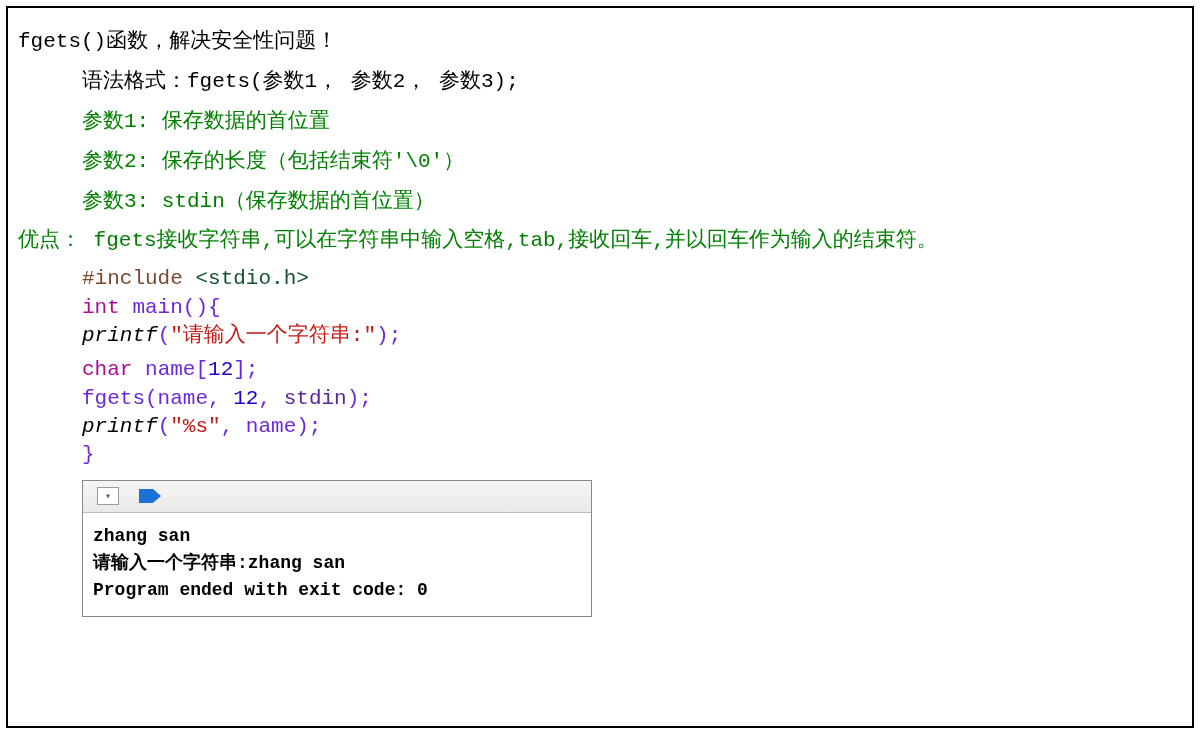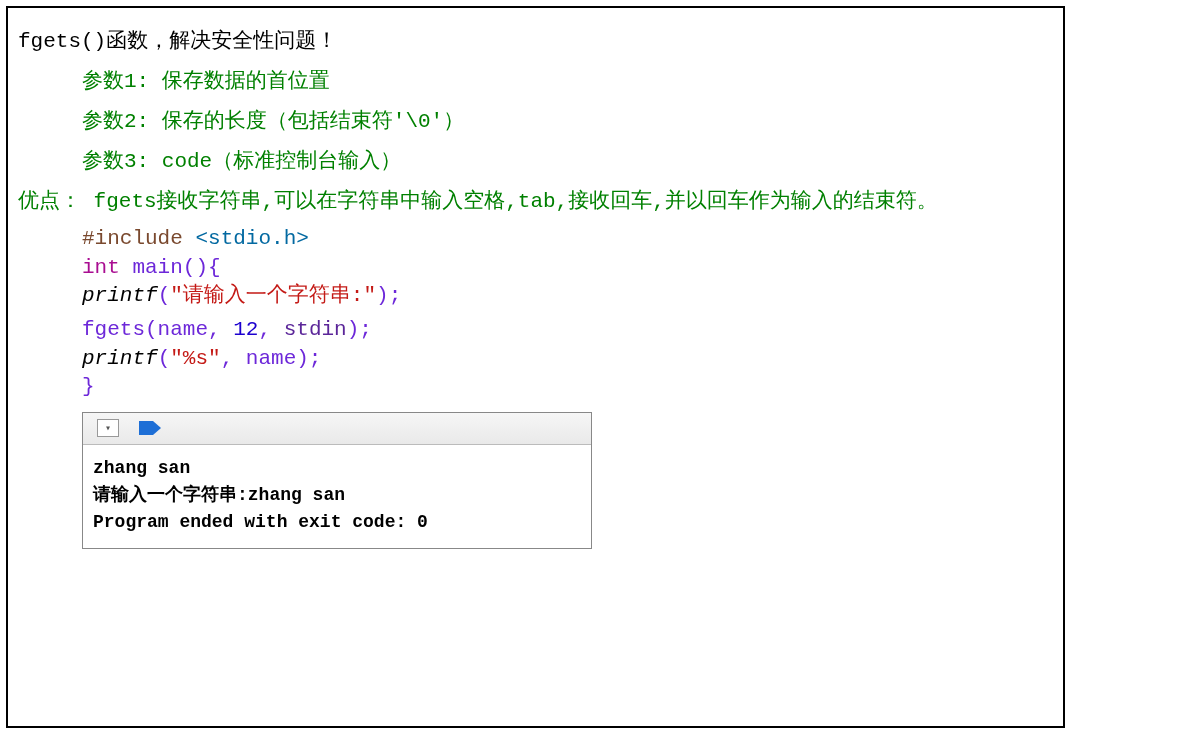--- a/index.html
+++ b/index.html
@@ -1,31 +1,31 @@
 <!DOCTYPE html>
 <html><head>
 <meta charset="utf-8">
 <style>
   * { box-sizing: border-box; margin: 0; padding: 0; }
   body { background: #fff; font-family: "Menlo", "Consolas", "Courier New", monospace; }
   .container {
     border: 2px solid #000;
     margin: 6px;
     padding: 14px 10px 14px 10px;
-    width: 1059px;
+    width: 1188px;
     height: 722px;
     background: #fff;
   }
   .line { font-size: 21px; line-height: 1.9; white-space: pre; }
   .indent1 { padding-left: 64px; }
   .indent0 { padding-left: 0; }
   .green { color: #008000; }
   .code-block { padding-left: 64px; margin-top: 4px; font-size: 21px; line-height: 1.35; }
   .tok-pre { color: #7a492e; }
-  .tok-inc { color: #0369a1; }
+  .tok-inc { color: #14532d; }
   .tok-kw { color: #a90d91; }
   .tok-fn { color: #000; font-style: italic; }
   .tok-str { color: #c41a16; }
   .tok-num { color: #1c00cf; }
   .tok-id { color: #6d28d9; }
   .tok-builtin { color: #5b2699; text-align: center; }
   .console-wrap {
     margin-left: 64px;
     margin-top: 10px;
     width: 510px;
@@ -59,32 +59,34 @@
     color: #000;
   }
 </style>
 </head>
 <body>
 
 <div class="container">
 
   <div class="line indent0">fgets()函数，解决安全性问题！</div>
 
+  <div class="line indent1">语法格式：fgets(参数1， 参数2， 参数3);</div>
 
   <div class="line indent1 green">参数1: 保存数据的首位置</div>
   <div class="line indent1 green">参数2: 保存的长度（包括结束符'\0'）</div>
-  <div class="line indent1 green">参数3: code（标准控制台输入）</div>
+  <div class="line indent1 green">参数3: stdin（保存数据的首位置）</div>
 
   <div class="line indent0 green">优点： fgets接收字符串,可以在字符串中输入空格,tab,接收回车,并以回车作为输入的结束符。</div>
 
   <div class="code-block">
     <div><span class="tok-pre">#include </span><span class="tok-inc">&lt;stdio.h&gt;</span></div>
     <div><span class="tok-kw">int</span><span class="tok-id"> main(){</span></div>
     <div>    <span class="tok-fn">printf</span><span class="tok-id">(</span><span class="tok-str">"请输入一个字符串:"</span><span class="tok-id">);</span></div>
     <div style="height:6px"></div>
+    <div>    <span class="tok-kw">char</span><span class="tok-id"> name[</span><span class="tok-num">12</span><span class="tok-id">];</span></div>
     <div>    <span class="tok-id">fgets(name, </span><span class="tok-num">12</span><span class="tok-id">, </span><span class="tok-builtin">stdin</span><span class="tok-id">);</span></div>
     <div>    <span class="tok-fn">printf</span><span class="tok-id">(</span><span class="tok-str">"%s"</span><span class="tok-id">, name);</span></div>
     <div><span class="tok-id">}</span></div>
   </div>
 
   <div class="console-wrap">
     <div class="console-toolbar">
       <div class="dropdown-btn">
         <span>▾</span>
       </div>

